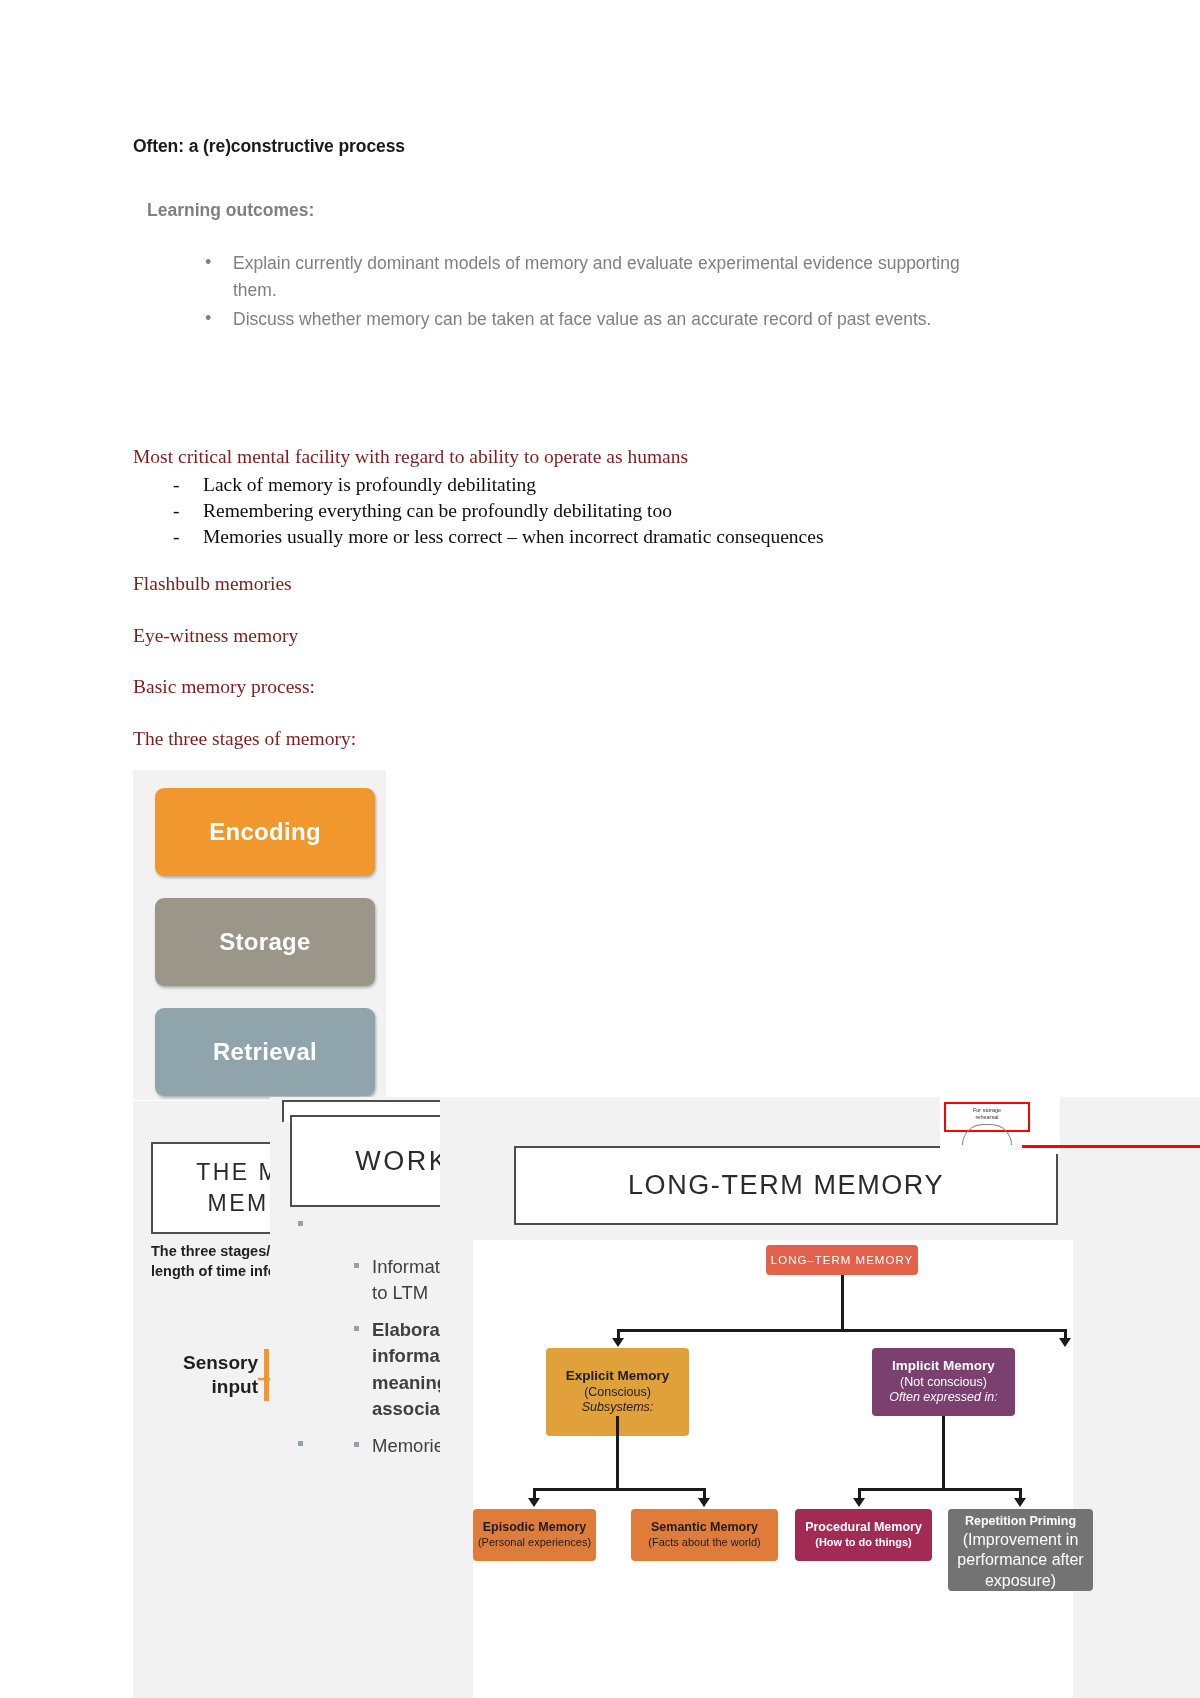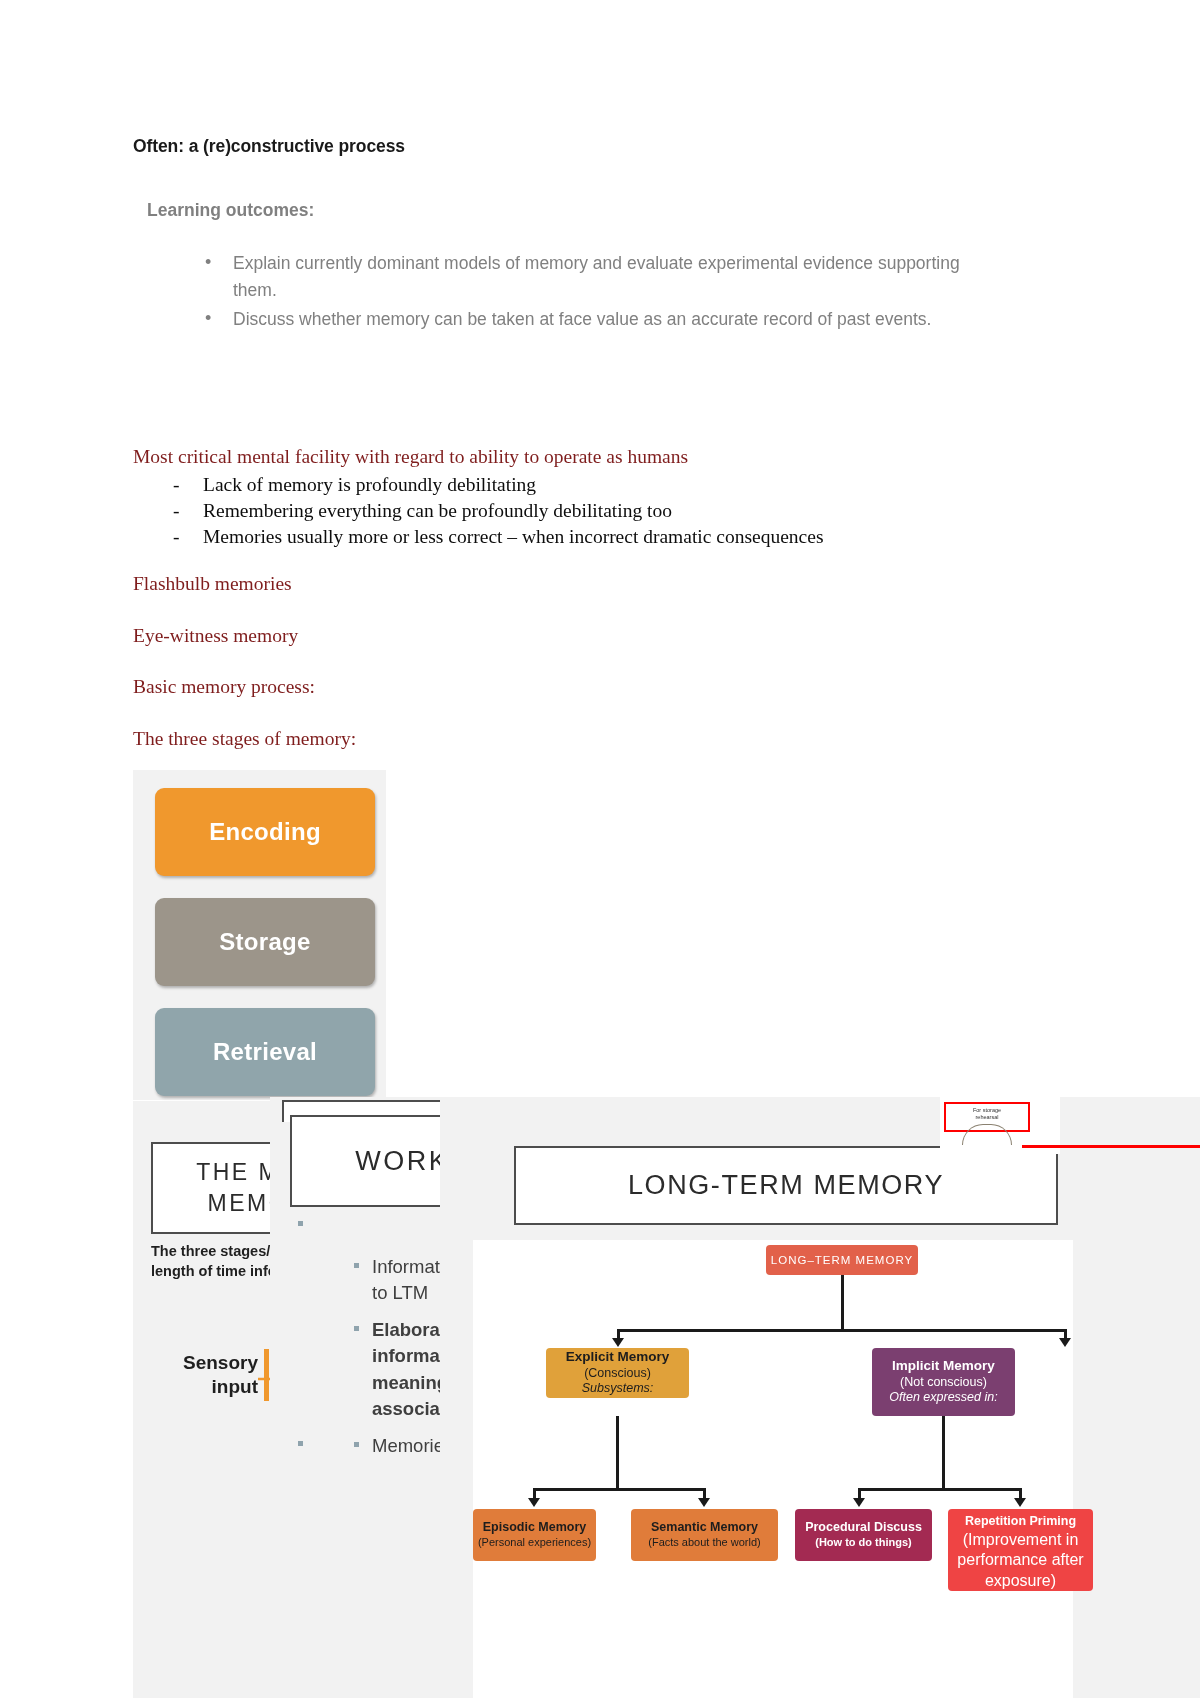--- a/index.html
+++ b/index.html
@@ -189,21 +189,21 @@
     position:absolute;border-radius:4px;color:#ffffff;
     font-family:"Liberation Sans", sans-serif;
     display:flex;flex-direction:column;align-items:center;justify-content:center;
     text-align:center;line-height:1.25;box-sizing:border-box;
   }
   .n-root{
     left:766px;top:1245px;width:152px;height:30px;background:#e2614a;
     font-size:11.5px;letter-spacing:1px;
   }
   .n-explicit{
-    left:546px;top:1348px;width:143px;height:50px;background:#e0a13a;color:#1d1d1d;
+    left:546px;top:1348px;width:143px;height:88px;background:#e0a13a;color:#1d1d1d;
     font-size:13.5px;font-weight:bold;padding:4px;
   }
   .n-explicit .sub{font-weight:normal;font-size:12.5px;}
   .n-explicit .sub-i{font-weight:normal;font-style:italic;font-size:12.5px;}
   .n-implicit{
     left:872px;top:1348px;width:143px;height:68px;background:#7b3f70;
     font-size:13.5px;font-weight:bold;padding:4px;
   }
   .n-implicit .sub{font-weight:normal;font-size:12.5px;}
   .n-implicit .sub-i{font-weight:normal;font-style:italic;font-size:12.5px;}
@@ -216,21 +216,21 @@
     left:631px;top:1509px;width:147px;height:52px;background:#e07c3a;color:#1d1d1d;
     font-size:12.5px;font-weight:bold;padding:3px;
   }
   .n-semantic .sub{font-weight:normal;font-size:11px;}
   .n-procedural{
     left:795px;top:1509px;width:137px;height:52px;background:#a32a52;
     font-size:12.5px;font-weight:bold;padding:3px;
   }
   .n-procedural .sub{font-weight:bold;font-size:11px;}
   .n-priming{
-    left:948px;top:1509px;width:145px;height:82px;background:#ef4444;
+    left:948px;top:1509px;width:145px;height:82px;background:#737373;
     font-size:12.5px;font-weight:bold;padding:3px;justify-content:flex-start;padding-top:5px;
   }
   .n-priming .sub{font-weight:normal;font-size:16px;line-height:1.3;}
 
   .conn{position:absolute;background:#1a1a1a;}
   .arrowhead{
     position:absolute;width:0;height:0;
     border-left:6px solid transparent;border-right:6px solid transparent;
     border-top:9px solid #1a1a1a;
   }
@@ -383,21 +383,21 @@
       <span>Episodic Memory</span>
       <span class="sub">(Personal experiences)</span>
     </div>
 
     <div class="node n-semantic">
       <span>Semantic Memory</span>
       <span class="sub">(Facts about the world)</span>
     </div>
 
     <div class="node n-procedural">
-      <span>Procedural Discuss</span>
+      <span>Procedural Memory</span>
       <span class="sub">(How to do things)</span>
     </div>
 
     <div class="node n-priming">
       <span>Repetition Priming</span>
       <span class="sub">(Improvement in performance after exposure)</span>
     </div>
 
   </div>
 

